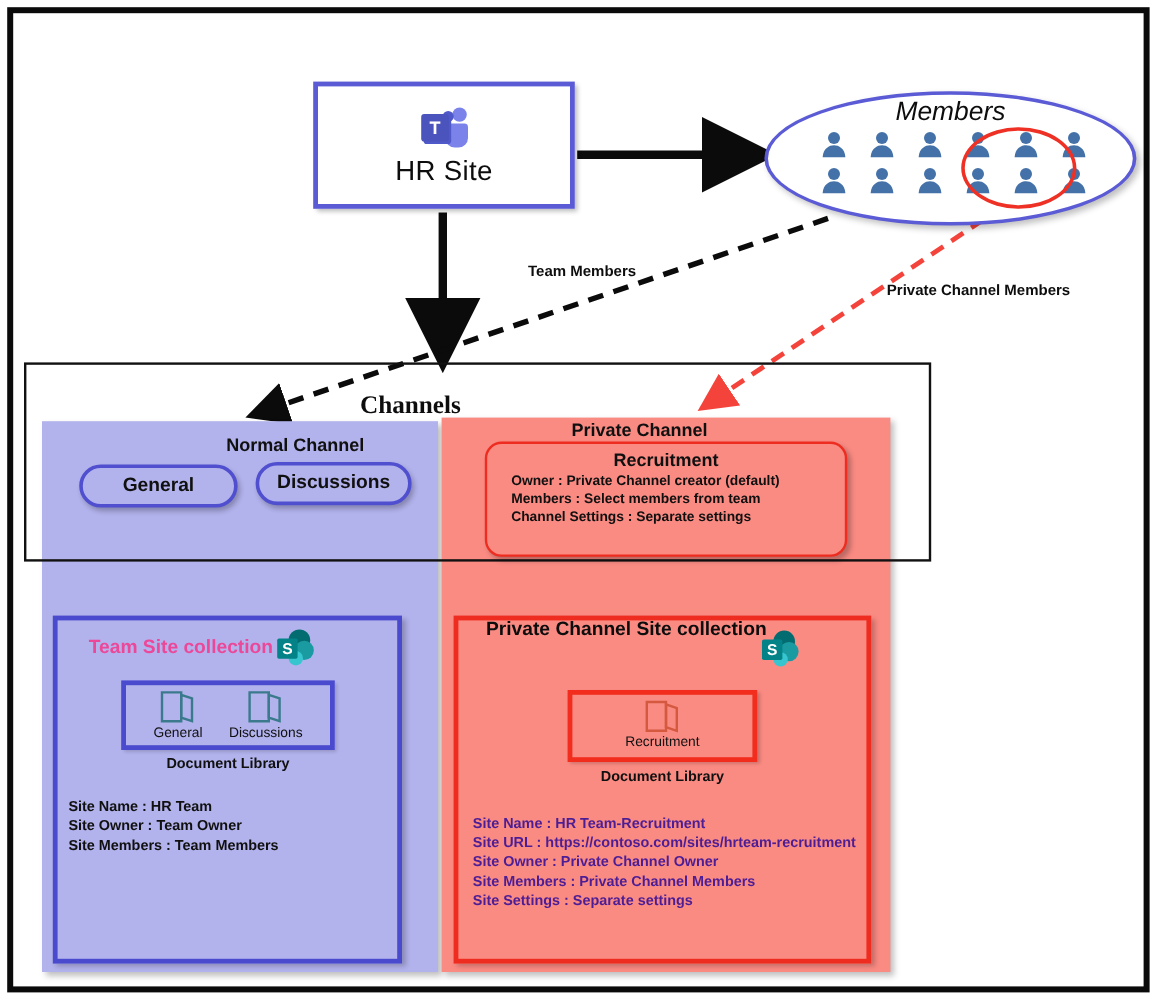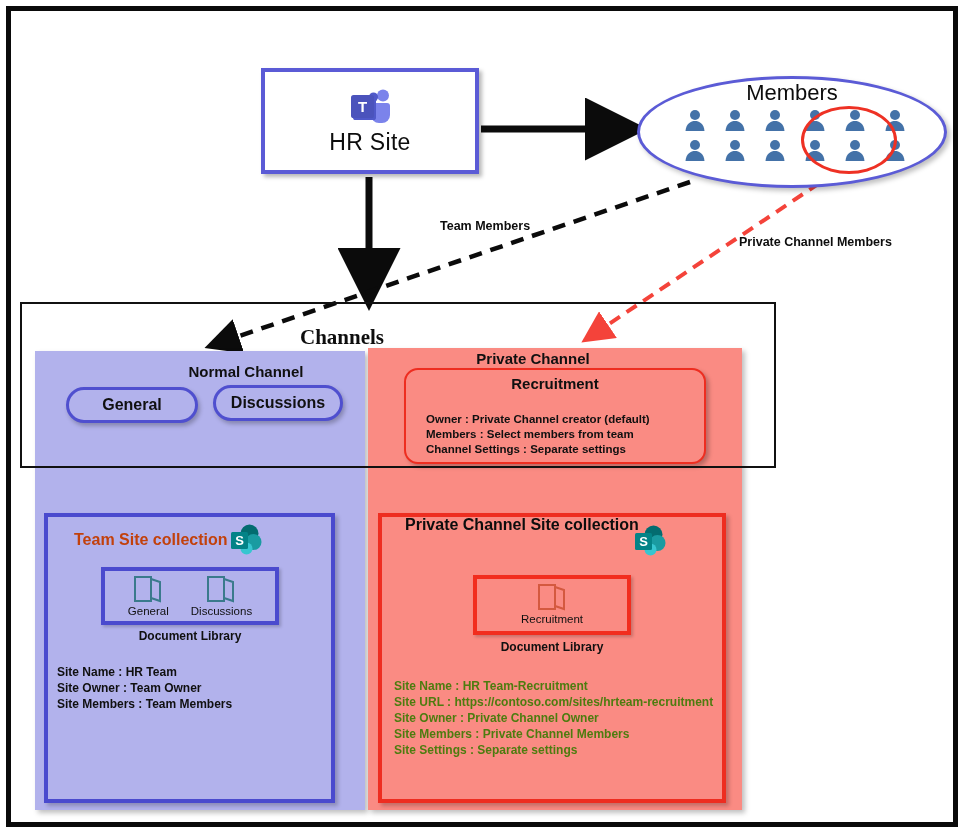--- a/index.html
+++ b/index.html
@@ -67,20 +67,21 @@
     box-sizing: border-box;
     box-shadow: 3px 3px 5px rgba(0,0,0,0.25);
   }
   .members-title {
     position: absolute;
     left: 637px; top: 80px;
     width: 310px;
     text-align: center;
     font-size: 22px;
     color: #0d0d0d;
+    font-style: italic;
   }
   .people-grid {
     position: absolute;
     left: 675px; top: 108px;
     width: 240px;
     display: grid;
     grid-template-columns: repeat(6, 1fr);
     grid-row-gap: 6px;
     justify-items: center;
   }
@@ -187,21 +188,21 @@
     box-shadow: 3px 3px 4px rgba(0,0,0,0.25);
   }
   .recruitment-title {
     text-align: center;
     font-size: 15px;
     font-weight: bold;
     color: #101010;
     margin-top: 5px;
   }
   .recruitment-lines {
-    margin: 20px 0 0 20px;
+    margin: 2px 0 0 20px;
   }
   .recruitment-lines div {
     font-size: 11.5px;
     font-weight: bold;
     color: #101010;
     line-height: 15px;
     white-space: nowrap;
   }
 
   
@@ -212,21 +213,21 @@
     border: 4px solid #4a4ace;
     background: #b2b2ec;
     box-sizing: border-box;
     box-shadow: 3px 3px 4px rgba(0,0,0,0.22);
   }
   .team-site-title {
     position: absolute;
     left: 74px; top: 531px;
     font-size: 16px;
     font-weight: bold;
-    color: #c2410c;
+    color: #ec4899;
   }
   .sp-logo-team { position: absolute; left: 228px; top: 524px; width: 34px; height: 32px; }
   .doclib-box-team {
     position: absolute;
     left: 101px; top: 567px;
     width: 178px; height: 58px;
     border: 4px solid #4a4ace;
     box-sizing: border-box;
     background: transparent;
     box-shadow: 2px 2px 3px rgba(0,0,0,0.2);
@@ -309,21 +310,21 @@
     font-weight: bold;
     color: #101010;
   }
   .site-details-private {
     position: absolute;
     left: 394px; top: 678px;
   }
   .site-details-private div {
     font-size: 12px;
     font-weight: bold;
-    color: #4d7c0f;
+    color: #4c1d95;
     line-height: 16px;
     white-space: nowrap;
   }
 </style>
 </head>
 <body>
 
 <div id="canvas">
 
   <div class="outer-frame"></div>

